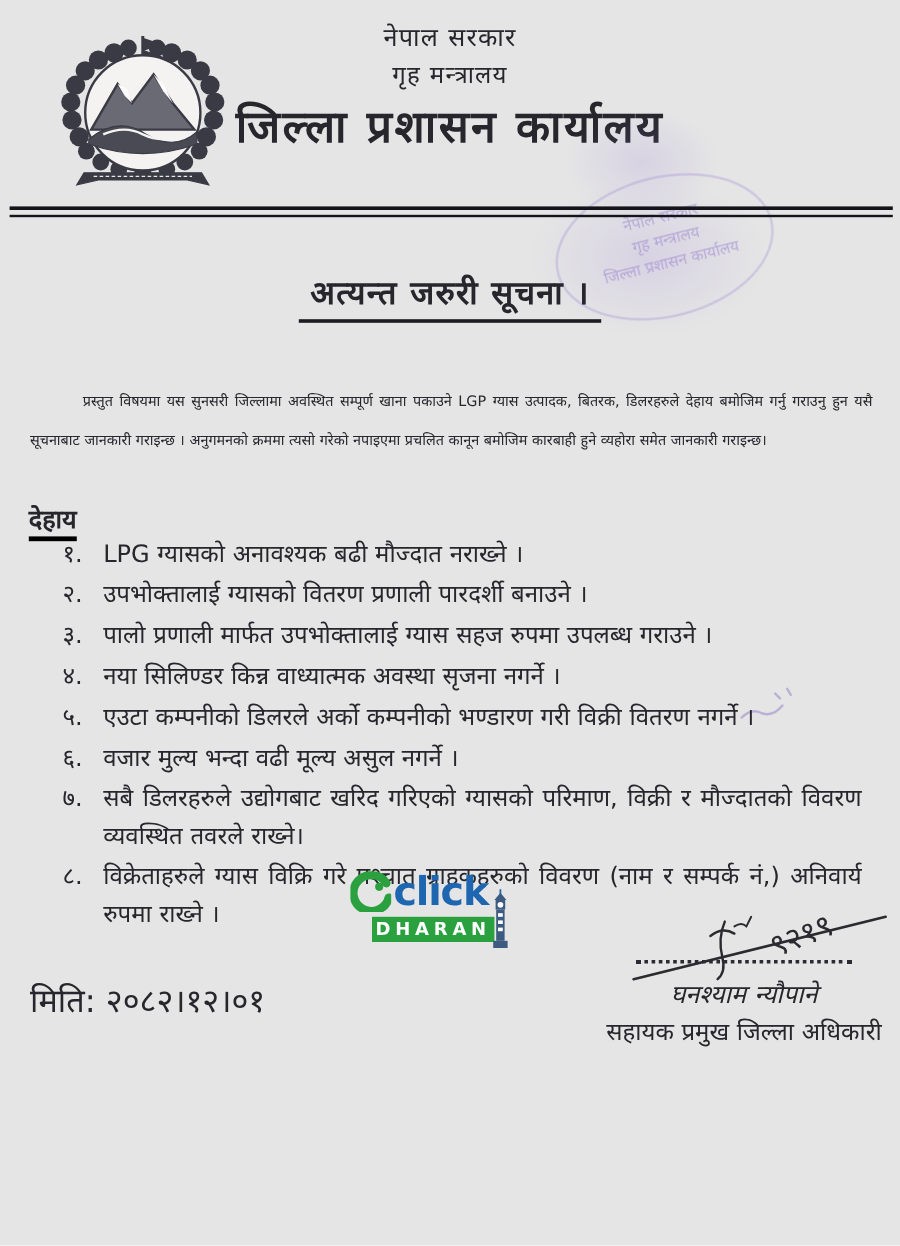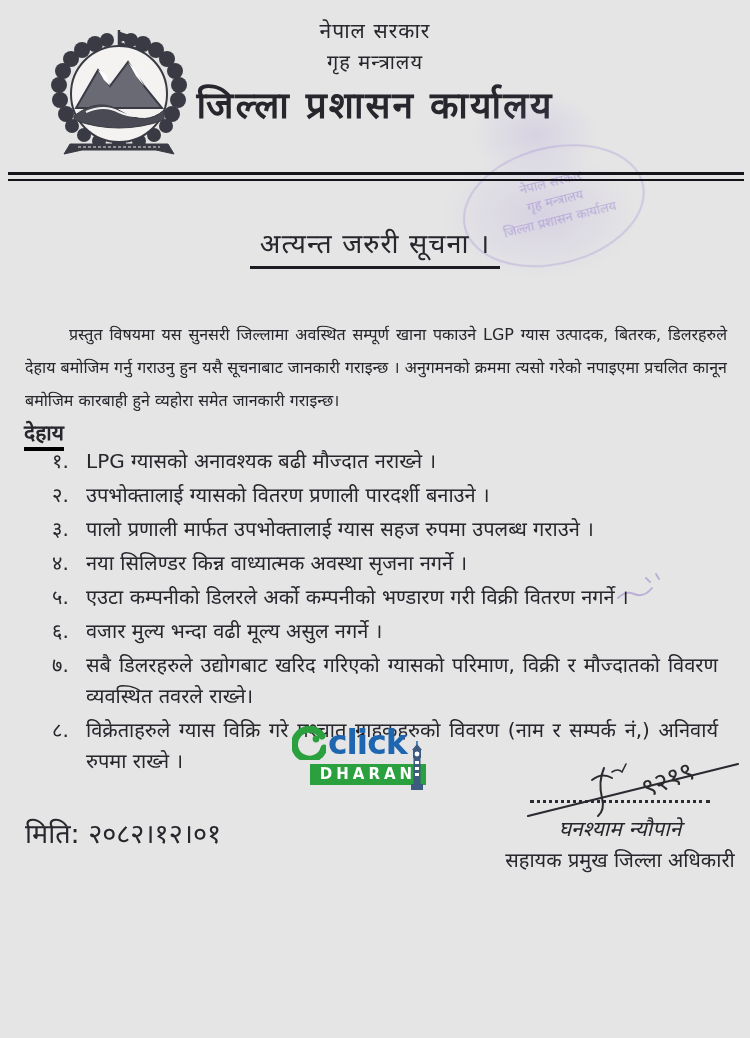--- a/index.html
+++ b/index.html
@@ -35,44 +35,44 @@
   .smudge {
     position:absolute; border-radius:50%; pointer-events:none;
     background:radial-gradient(closest-side, rgba(150,125,215,.18), rgba(150,125,215,0));
   }
   .scribble { position:absolute; pointer-events:none; }
   
   .notice-title {
     position:absolute; left:0; top:224px; width:750px; text-align:center;
   }
   .notice-title span {
-    display:inline-block; font-size:27px; font-weight:400; letter-spacing:1px;
+    display:inline-block; font-size:27px; font-weight:700; letter-spacing:1px;
     border-bottom:3px solid #1c1c22; padding:0 10px 5px;
   }
   
   .para {
     position:absolute; left:25px; top:318px; width:702px;
-    font-size:16px; line-height:33px; text-align:justify; text-indent:44px;
+    font-size:12px; line-height:33px; text-align:justify; text-indent:44px;
   }
   .dehaya {
     position:absolute; left:24px; top:418px; font-size:21px; font-weight:600;
     border-bottom:4px solid #000000; padding-bottom:1px;
   }
   .list { position:absolute; left:52px; top:446px; width:666px; }
   .list-item { display:flex; font-size:20px; line-height:31px; margin-bottom:3px; }
   .list-num { width:34px; flex:0 0 34px; }
   .list-text { flex:1; text-align:justify; }
   
   .wm { position:absolute; left:292px; top:726px; width:160px; height:58px; }
   .wm-row { display:flex; align-items:flex-start; height:36px; }
   .wm-icon { width:34px; height:34px; margin-right:2px; }
   .wm-click { font-size:33px; font-weight:700; line-height:34px; letter-spacing:-1px; }
   .wm-tower { width:16px; height:52px; margin-left:2px; position:relative; top:14px; }
   .wm-band {
-    margin:2px 0 16px 18px; width:116px; height:21px; text-align:center;
+    margin:2px 0 16px 18px; width:102px; height:21px; text-align:center;
     color:#ffffff; font-size:15px; font-weight:700; letter-spacing:4px; line-height:21px;
   }
   
   .date-line { position:absolute; left:25px; top:814px; font-size:27px; }
   .sig-block { position:absolute; left:500px; top:762px; width:248px; text-align:center; }
   .sig-art { position:absolute; left:8px; top:-4px; width:240px; height:64px; }
   .sig-dots { position:absolute; left:30px; top:38px; width:180px;
     border-bottom:3px dotted #2a2a30; height:0; }
   .sig-name { position:absolute; left:0; top:52px; width:240px; font-size:21px;font-style:italic; }
   .sig-role { position:absolute; left:-14px; top:84px; width:268px; font-size:20px; }

